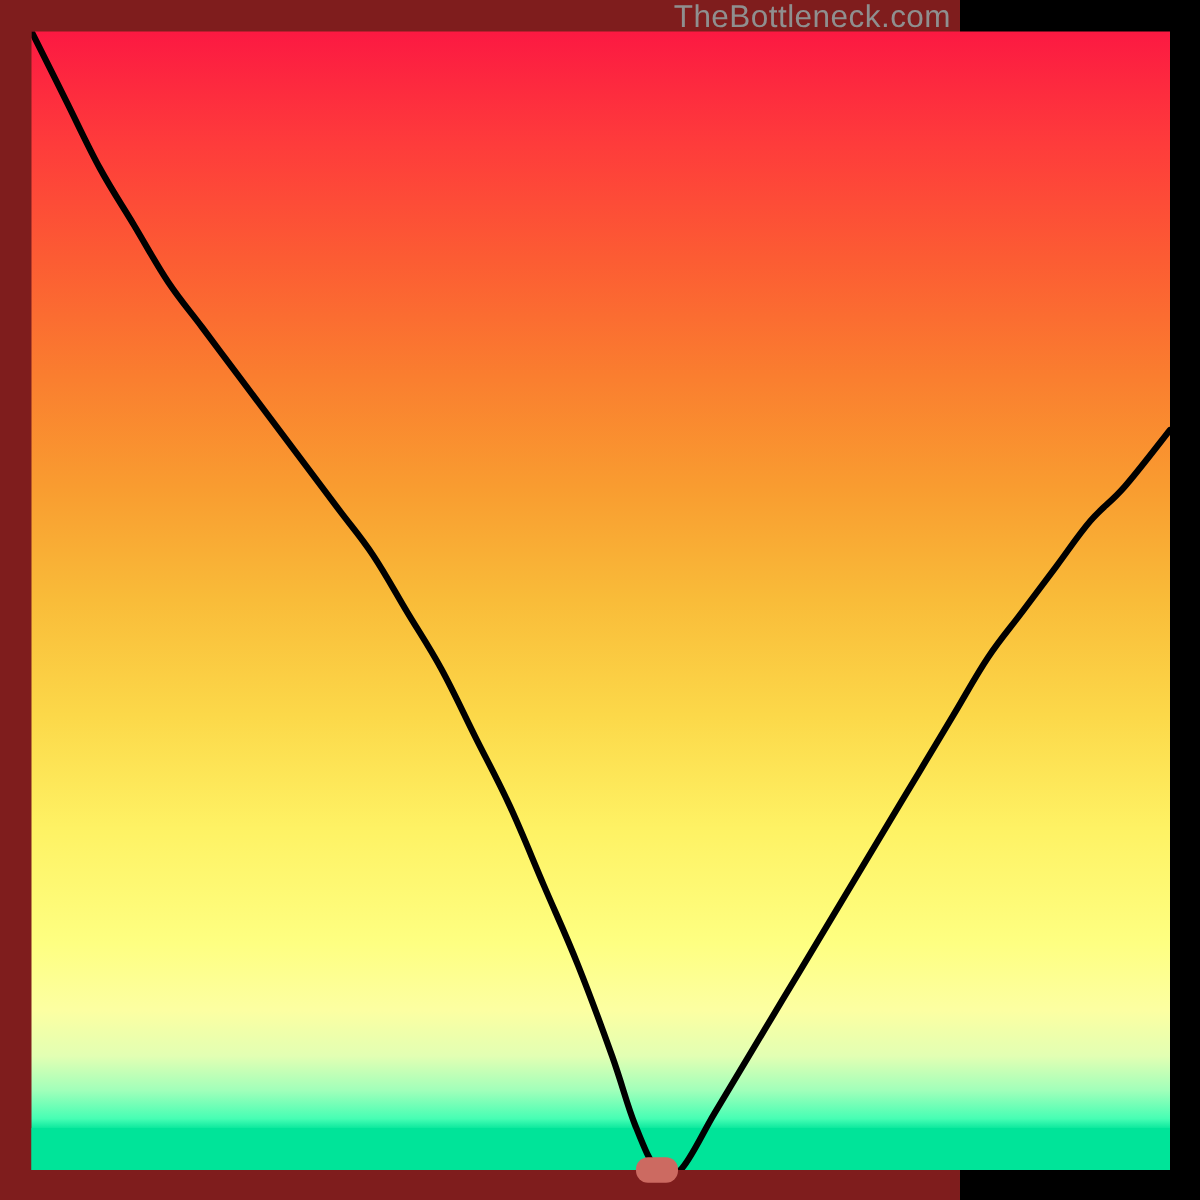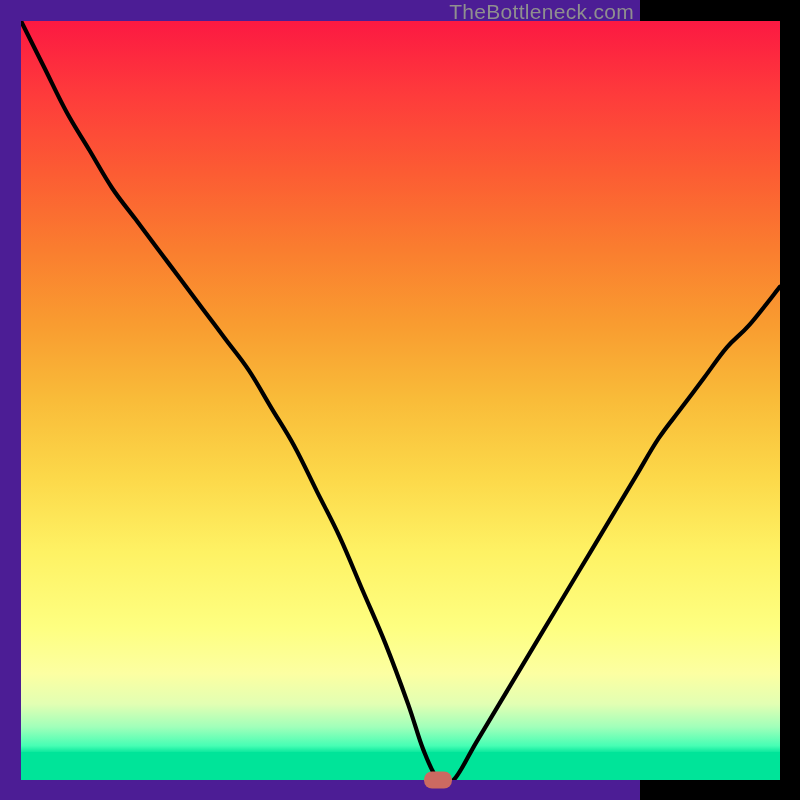--- a/index.html
+++ b/index.html
@@ -1,21 +1,21 @@
 <!DOCTYPE html>
 <html><head>
 <meta charset="utf-8">
 <style>
   * { margin: 0; padding: 0; box-sizing: border-box; }
   html, body { width: 800px; height: 800px; overflow: hidden; background: #000; }
   .chart {
     position: relative;
     width: 640px;
     height: 800px;
-    background: #4c1d95;
+    background: #7f1d1d;
   }
   .plot-area {
     position: absolute;
     left: 21px;
     top: 21px;
     width: 759px;
     height: 759px;
     background: linear-gradient(to bottom,
       #fc1942 0%,
       #fe3c3b 10%,

